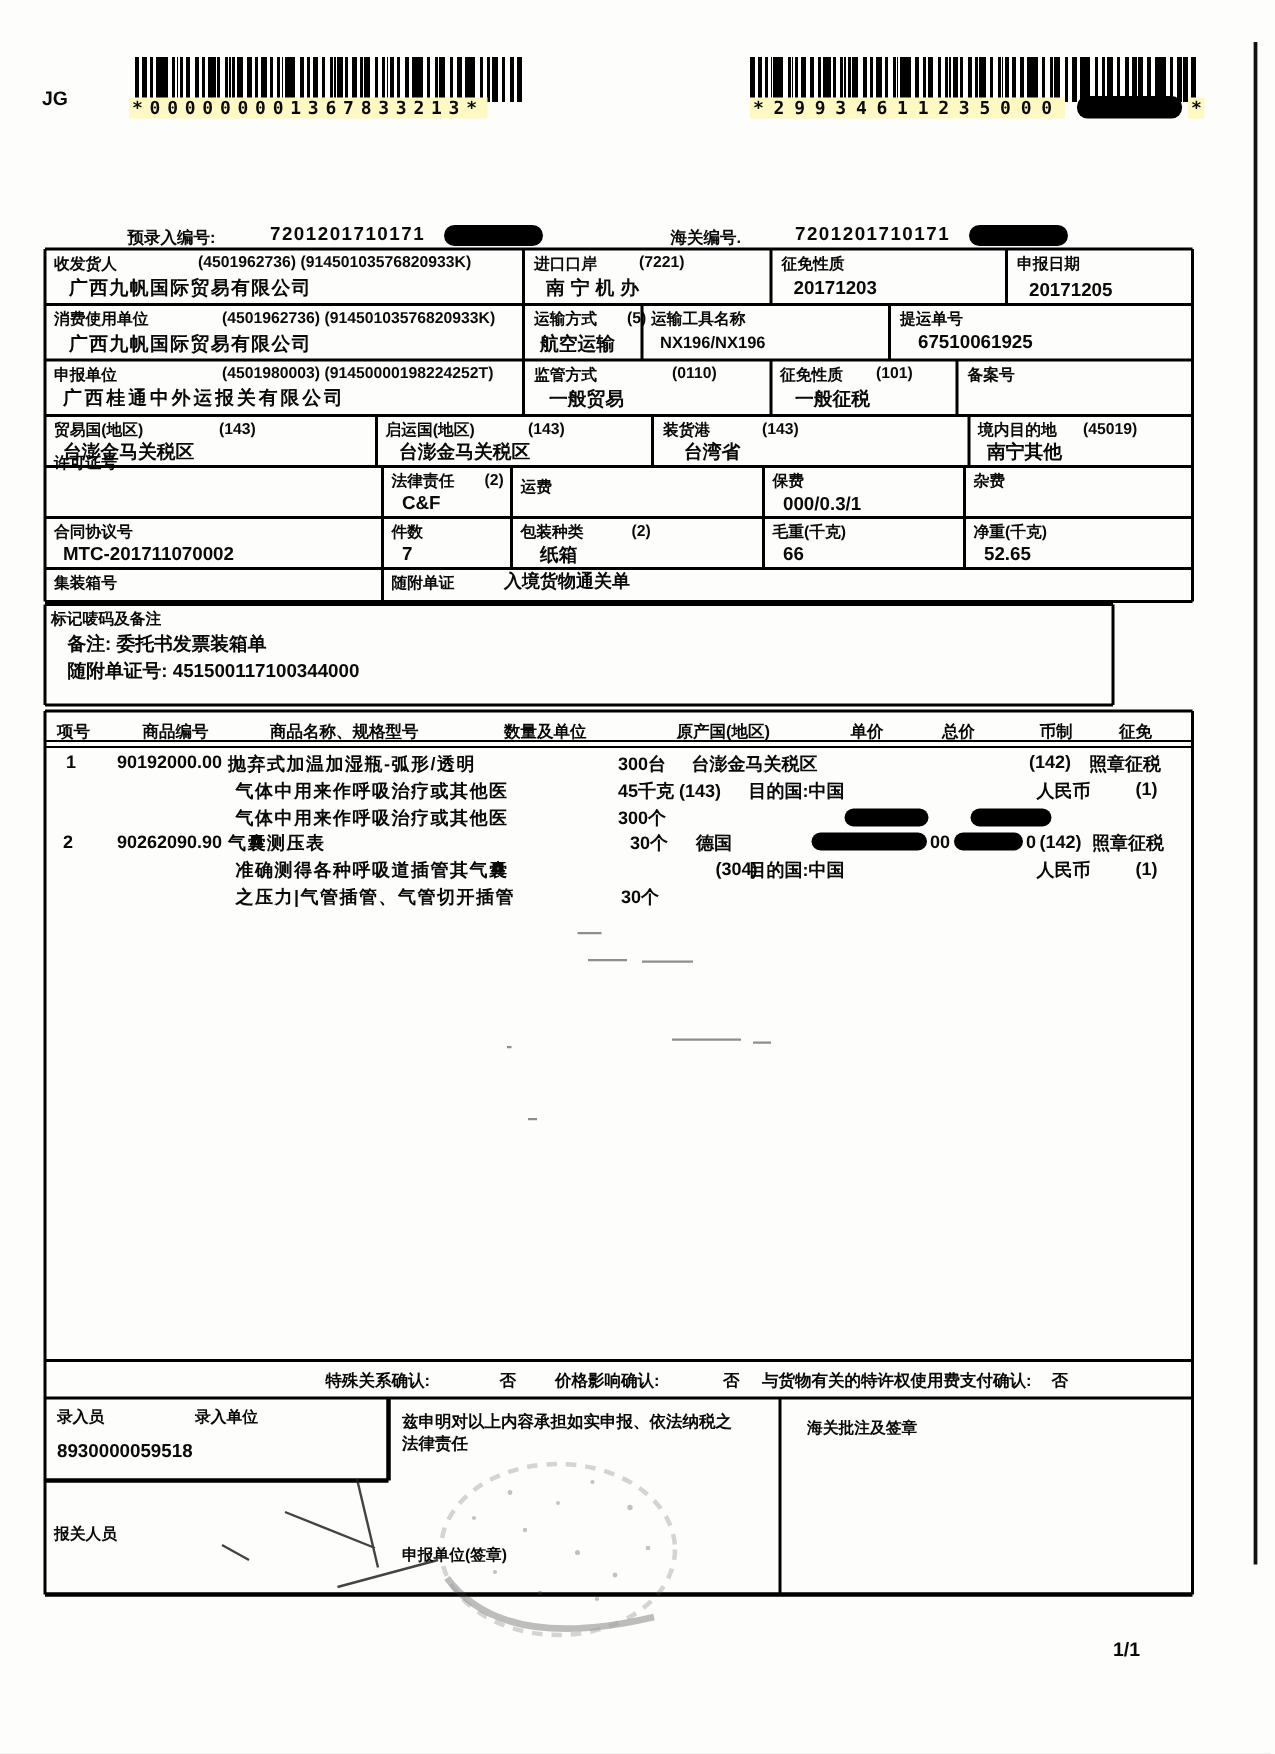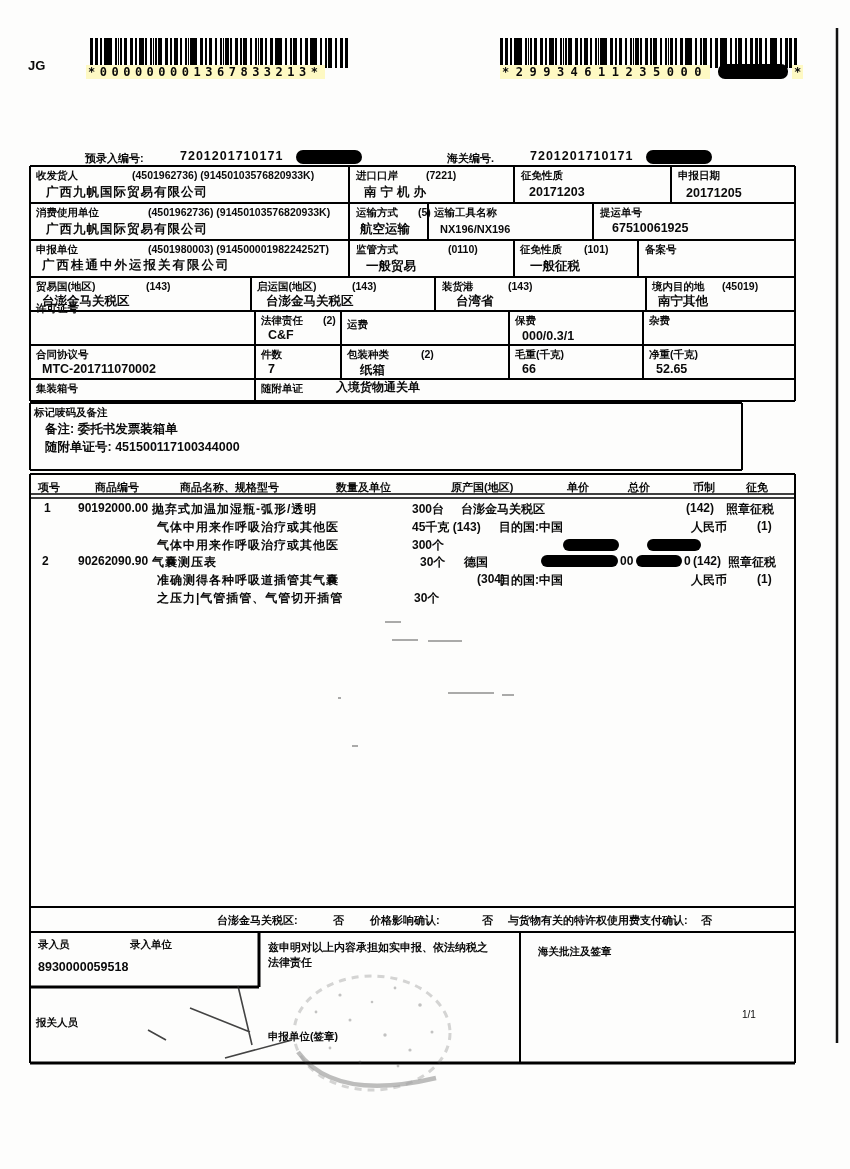--- a/index.html
+++ b/index.html
@@ -199,30 +199,30 @@
   <div class="redact" style="left:636px;top:555px;width:46px;height:12px"></div>
   <span class="g" style="left:684px;top:554px">0</span>
   <span class="g" style="left:693px;top:554px">(142)</span>
   <span class="g" style="left:728px;top:554px">照章征税</span>
   <span class="g" style="left:477px;top:572px">(304)</span>
   <span class="g" style="left:499px;top:572px">目的国:中国</span>
   <span class="g" style="left:691px;top:572px">人民币</span>
   <span class="g" style="left:757px;top:572px">(1)</span>
   <span class="g" style="left:414px;top:590px">30个</span>
 
-  <span class="gh" style="left:217px;top:913px">台澎金马关税区:</span>
+  <span class="gh" style="left:217px;top:913px">特殊关系确认:</span>
   <span class="gh" style="left:333px;top:913px">否</span>
   <span class="gh" style="left:370px;top:913px">价格影响确认:</span>
   <span class="gh" style="left:482px;top:913px">否</span>
   <span class="gh" style="left:508px;top:913px">与货物有关的特许权使用费支付确认:</span>
   <span class="gh" style="left:701px;top:913px">否</span>
 
   <span class="lab" style="left:38px;top:938px">录入员</span>
   <span class="lab" style="left:130px;top:938px">录入单位</span>
   <span class="val" style="left:38px;top:960px">8930000059518</span>
   <span class="gh" style="left:268px;top:940px">兹申明对以上内容承担如实申报、依法纳税之</span>
   <span class="gh" style="left:268px;top:955px">法律责任</span>
   <span class="lab" style="left:538px;top:945px">海关批注及签章</span>
   <span class="lab" style="left:36px;top:1016px">报关人员</span>
   <span class="lab" style="left:268px;top:1030px">申报单位(签章)</span>
 
-  <span class="abs" style="left:742px;top:1009px;font-size:10px;font-weight:normal">1/1</span>
+  <span class="abs" style="left:742px;top:1092px;font-size:13px;font-weight:bold">1/1</span>
 </div>
 
 </body></html>

